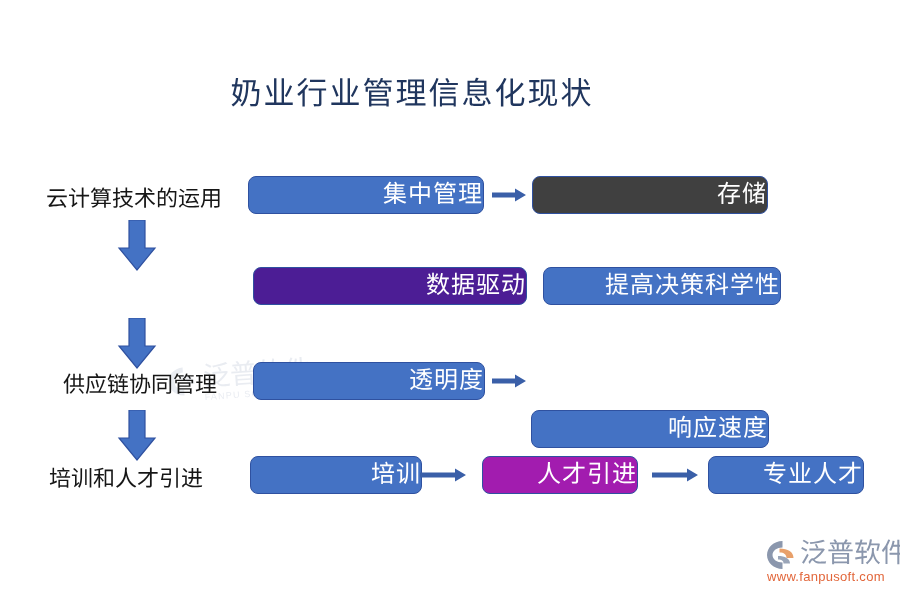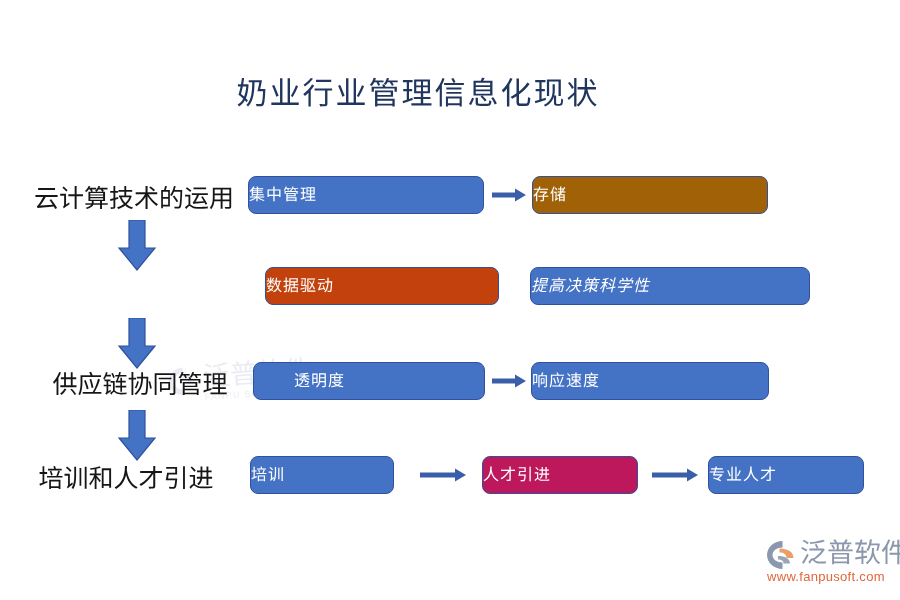--- a/index.html
+++ b/index.html
@@ -29,21 +29,20 @@
     left: 0;
     top: 74px;
     width: 824px;
     text-align: center;
     font-size: 31px;
     line-height: 40px;
     letter-spacing: 2px;
     color: #20365e;
     font-family: "Liberation Serif", "DejaVu Serif", serif;
     white-space: nowrap;
-    padding-left: 6px;
   }
 
   
   .watermark {
     position: absolute;
     left: 168px;
     top: 356px;
     width: 190px;
     height: 58px;
     opacity: 0.30;
@@ -83,39 +82,39 @@
   .row {
     position: absolute;
     left: 0;
     width: 900px;
     height: 46px;
     z-index: 2;
   }
   .row-label {
     position: absolute;
     text-align: center;
-    font-size: 25px;
+    font-size: 22px;
     line-height: 46px;
     color: #161616;
     font-family: Liberation Serif, serif;
     white-space: nowrap;
   }
 
   .node {
     position: absolute;
     top: 0;
     height: 38px;
     box-sizing: border-box;
     background: #4472C4;
     border: 1.4px solid #2f51a0;
     border-radius: 8px;
     color: #ffffff;
-    font-size: 16px;
+    font-size: 24px;
     line-height: 35px;
-    text-align: left;
+    text-align: right;
     white-space: nowrap;
     font-family: "Liberation Serif", "DejaVu Serif", serif;
     letter-spacing: 1px;
   }
 
   
   .h-arrow {
     position: absolute;
     height: 16px;
     top: 11px;
@@ -183,45 +182,45 @@
       <path d="M14 9 C22 9 27 13 27 19 L20 19 C20 15 18 13 14 13 Z" fill="#c9cfdb"></path>
     </svg>
     <div class="wm-cn">泛普软件</div>
     <div class="wm-en">FANPU SOFTWARE</div>
   </div>
 
   <div id="rows-layer">
       <div class="row" style="top: 176px;">
         <div class="row-label" style="left: 30px; width: 208px; color: rgb(22, 22, 22);">云计算技术的运用</div>
         <div class="node" style="left: 248px; width: 236px; background: rgb(68, 114, 196); border-color: rgb(47, 81, 160); color: rgb(255, 255, 255);">集中管理</div>
-        <div class="node" style="left: 532px; width: 236px; background: #a16207; border-color: rgb(47, 81, 160); color: rgb(255, 255, 255);">存储</div>
+        <div class="node" style="left: 532px; width: 236px; background: #404040; border-color: rgb(47, 81, 160); color: rgb(255, 255, 255);">存储</div>
         <div class="h-arrow" style="left: 492px; width: 34px;">
           <svg width="34" height="16" viewBox="0 0 34 16">
             <path d="M0 5.4 L23 5.4 L23 1.5999999999999996 L34 8 L23 14.4 L23 10.6 L0 10.6 Z" fill="#3a5fa8"></path>
           </svg>
         </div>
       </div>
       <div class="row" style="top: 267px;">
-        <div class="node" style="left: 265px; width: 234px; background: #c2410c; border-color: rgb(47, 81, 160); color: rgb(255, 255, 255);">数据驱动</div>
-        <div class="node" style="left: 530px; width: 280px; background: rgb(68, 114, 196); border-color: rgb(47, 81, 160); color: rgb(255, 255, 255); font-style: italic;">提高决策科学性</div>
+        <div class="node" style="left: 253px; width: 274px; background: #4c1d95; border-color: rgb(47, 81, 160); color: rgb(255, 255, 255);">数据驱动</div>
+        <div class="node" style="left: 543px; width: 238px; background: rgb(68, 114, 196); border-color: rgb(47, 81, 160); color: rgb(255, 255, 255);">提高决策科学性</div>
       </div>
       <div class="row" style="top: 362px;">
         <div class="row-label" style="left: 42px; width: 196px; color: rgb(22, 22, 22);">供应链协同管理</div>
         <div class="node" style="left: 253px; width: 232px; background: rgb(68, 114, 196); border-color: rgb(47, 81, 160); color: rgb(255, 255, 255); padding-left: 40px;">透明度</div>
-        <div class="node" style="left: 531px; width: 238px; background: rgb(68, 114, 196); border-color: rgb(47, 81, 160); color: rgb(255, 255, 255);">响应速度</div>
+        <div class="node" style="left: 531px; width: 238px; background: rgb(68, 114, 196); border-color: rgb(47, 81, 160); color: rgb(255, 255, 255); margin-top: 48px;">响应速度</div>
         <div class="h-arrow" style="left: 492px; width: 34px;">
           <svg width="34" height="16" viewBox="0 0 34 16">
             <path d="M0 5.4 L23 5.4 L23 1.5999999999999996 L34 8 L23 14.4 L23 10.6 L0 10.6 Z" fill="#3a5fa8"></path>
           </svg>
         </div>
       </div>
       <div class="row" style="top: 456px;">
         <div class="row-label" style="left: 28px; width: 196px; color: rgb(22, 22, 22);">培训和人才引进</div>
-        <div class="node" style="left: 250px; width: 144px; background: rgb(68, 114, 196); border-color: rgb(47, 81, 160); color: rgb(255, 255, 255);">培训</div>
-        <div class="node" style="left: 482px; width: 156px; background: #be185d; border-color: rgb(47, 81, 160); color: rgb(255, 255, 255);">人才引进</div>
+        <div class="node" style="left: 250px; width: 172px; background: rgb(68, 114, 196); border-color: rgb(47, 81, 160); color: rgb(255, 255, 255);">培训</div>
+        <div class="node" style="left: 482px; width: 156px; background: #a21caf; border-color: rgb(47, 81, 160); color: rgb(255, 255, 255);">人才引进</div>
         <div class="node" style="left: 708px; width: 156px; background: rgb(68, 114, 196); border-color: rgb(47, 81, 160); color: rgb(255, 255, 255);">专业人才</div>
         <div class="h-arrow" style="left: 420px; width: 46px;">
           <svg width="46" height="16" viewBox="0 0 46 16">
             <path d="M0 5.4 L35 5.4 L35 1.5999999999999996 L46 8 L35 14.4 L35 10.6 L0 10.6 Z" fill="#3a5fa8"></path>
           </svg>
         </div>
         <div class="h-arrow" style="left: 652px; width: 46px;">
           <svg width="46" height="16" viewBox="0 0 46 16">
             <path d="M0 5.4 L35 5.4 L35 1.5999999999999996 L46 8 L35 14.4 L35 10.6 L0 10.6 Z" fill="#3a5fa8"></path>
           </svg>

